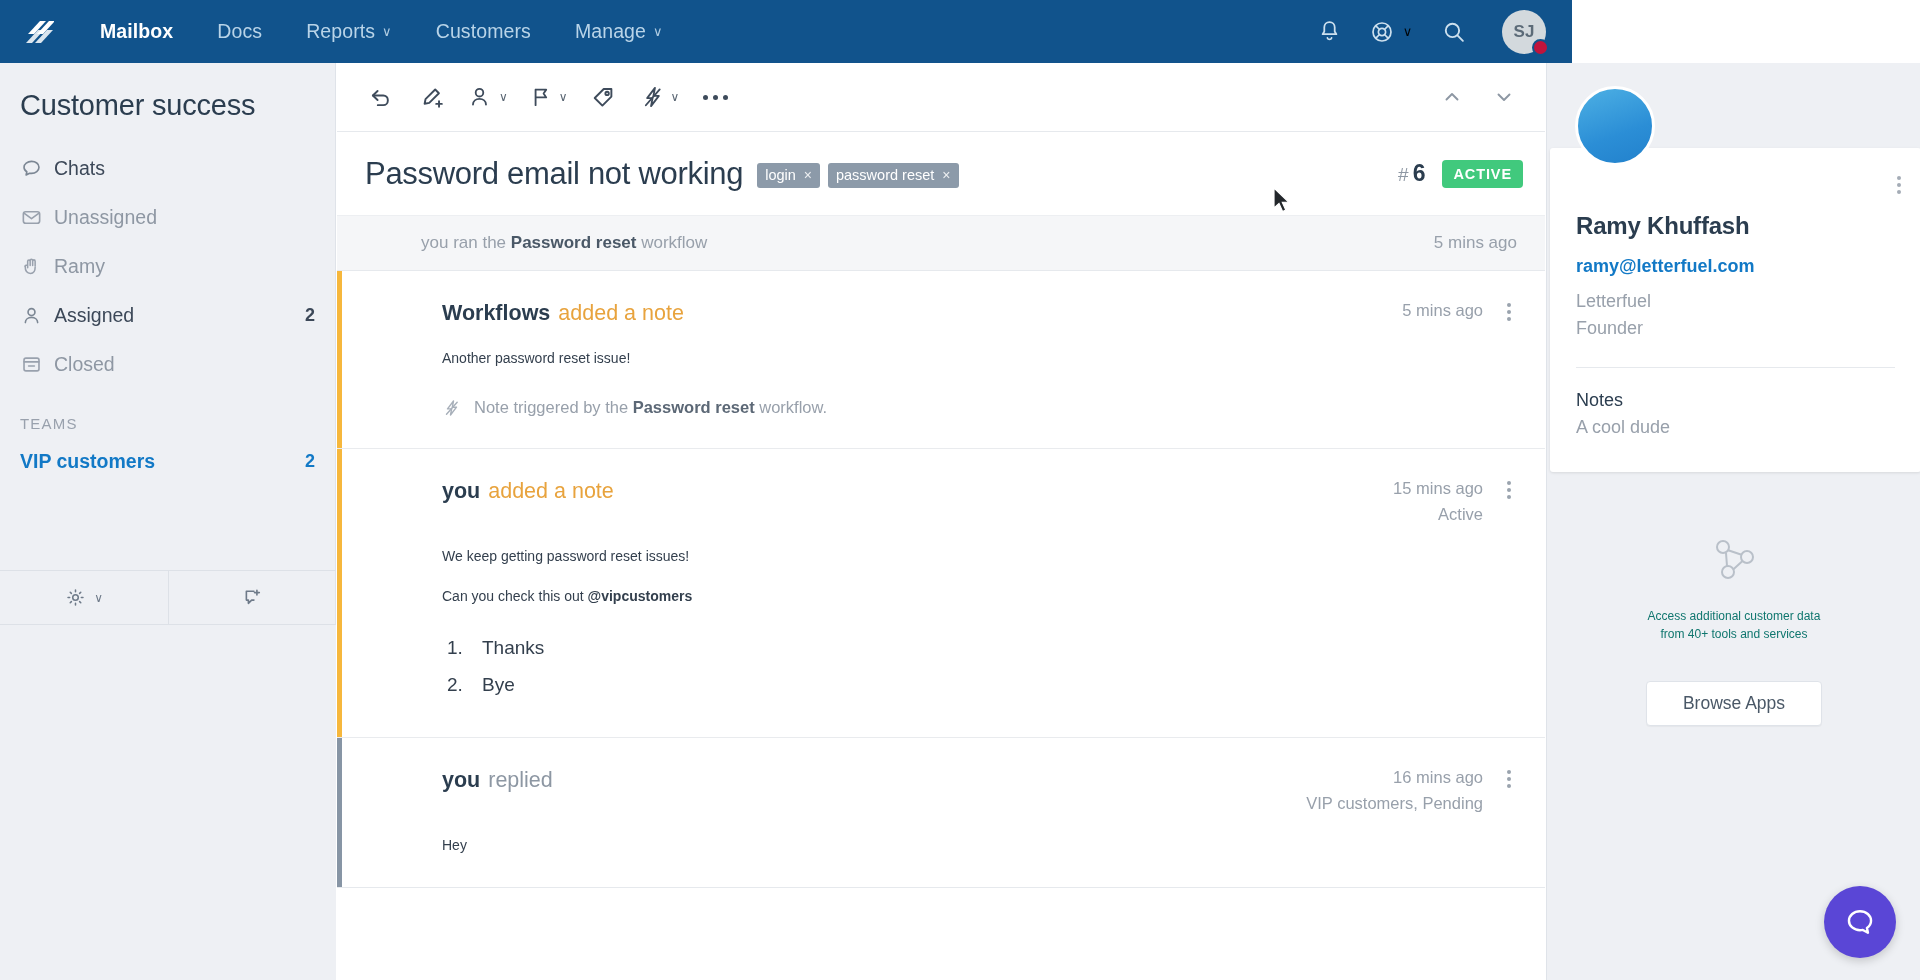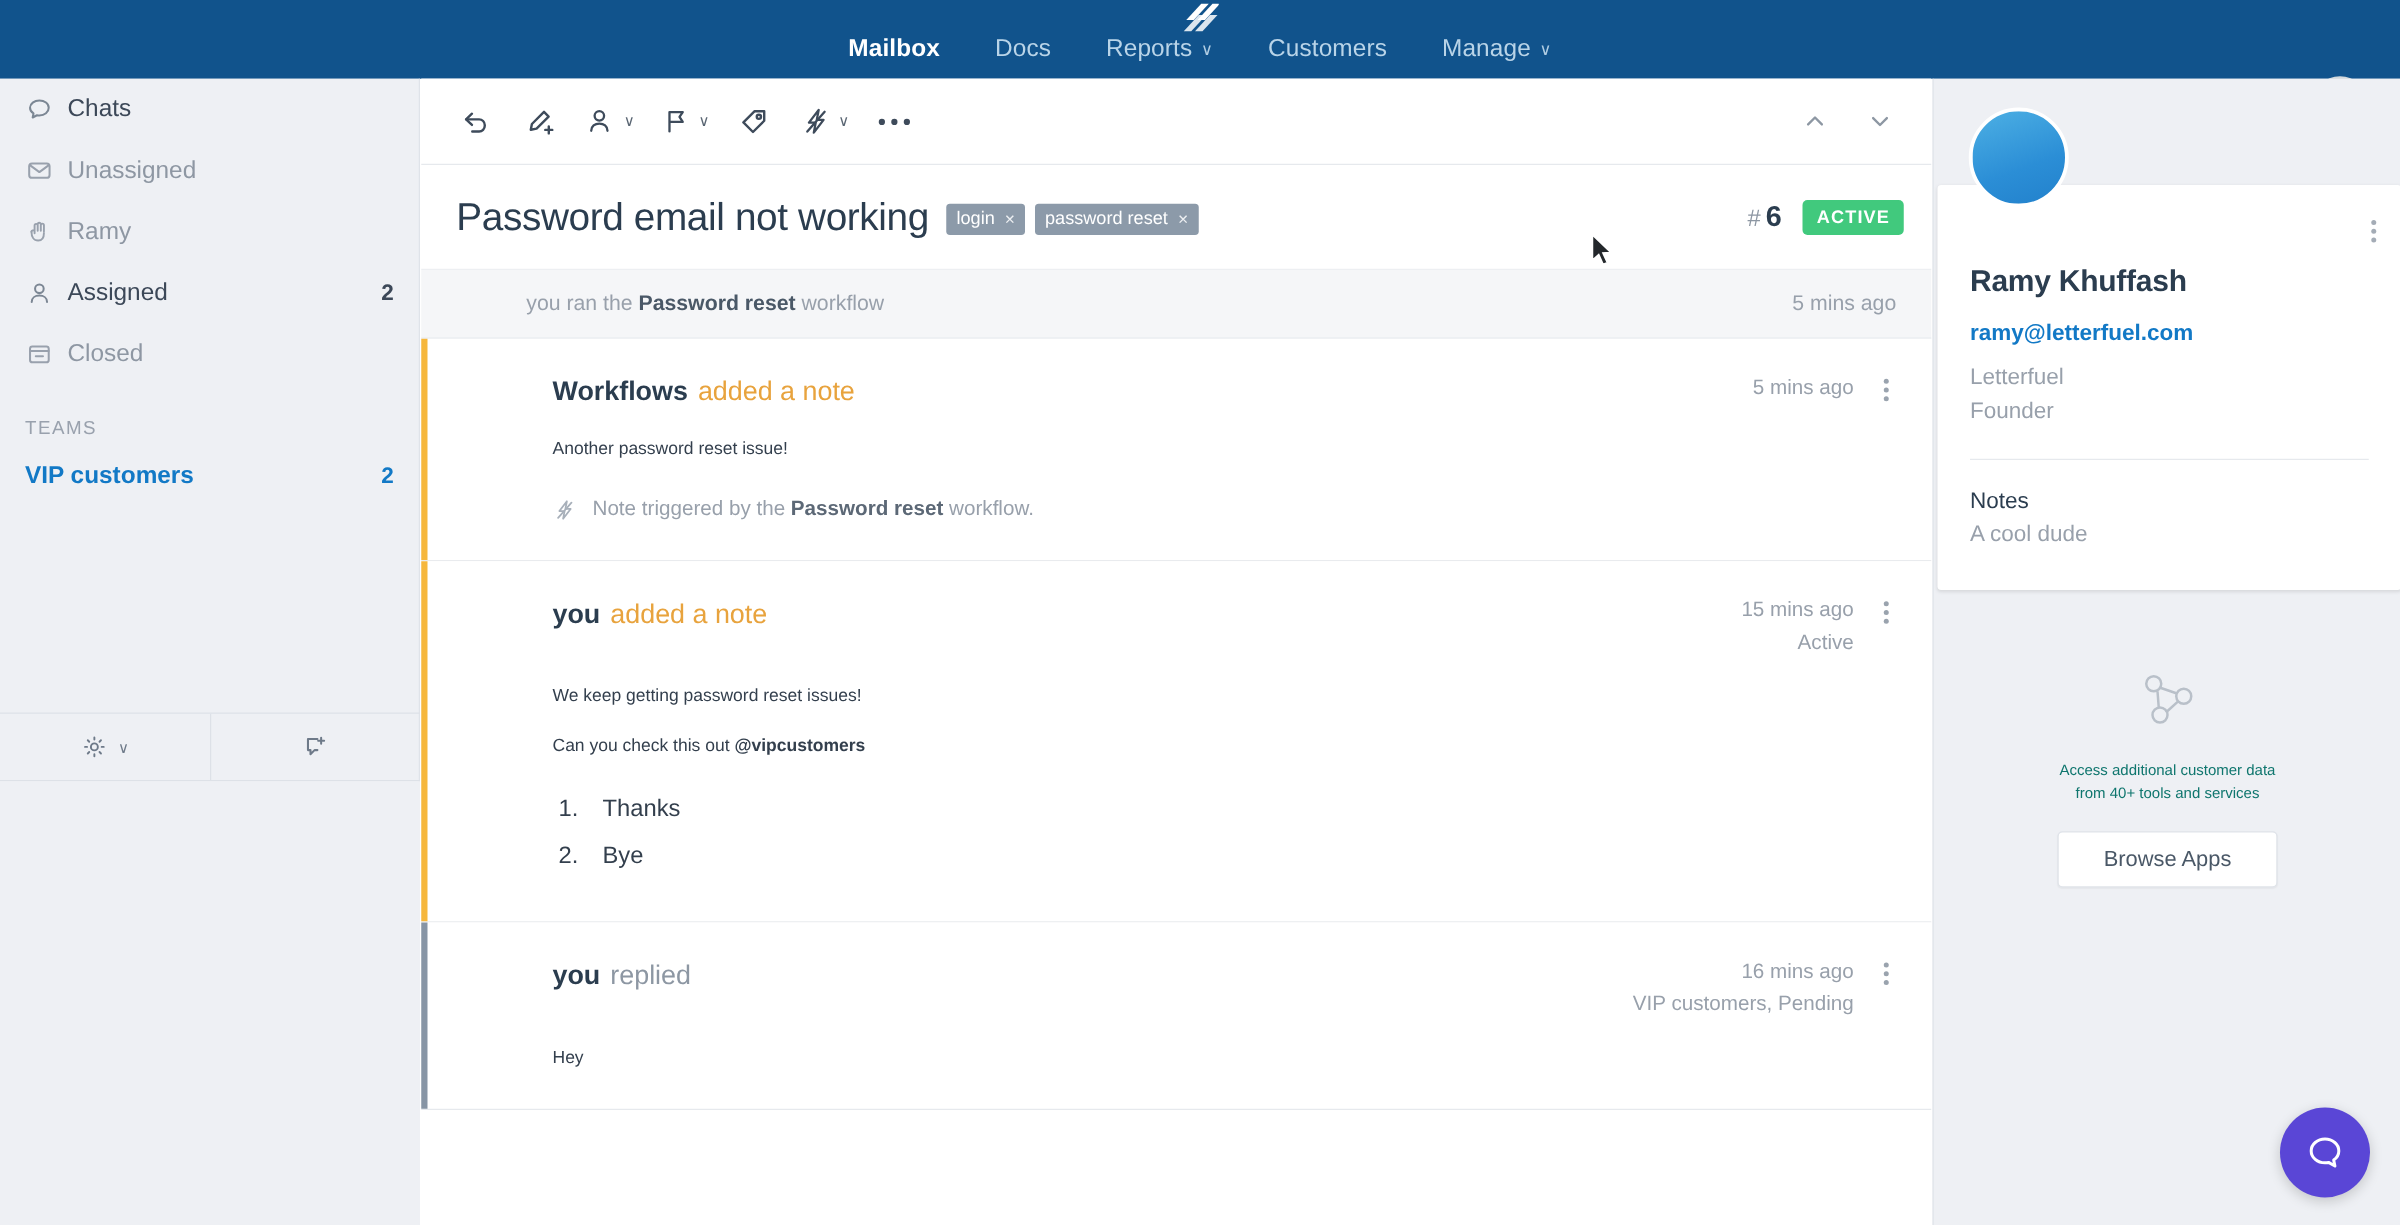--- a/index.html
+++ b/index.html
@@ -7,23 +7,23 @@
     width: 1920px; height: 980px;
     font-family: "Liberation Sans", sans-serif;
     background: #ffffff;
     overflow: hidden;
     -webkit-font-smoothing: antialiased;
   }
 
   
   .topnav {
     position: absolute; top: 0; left: 0;
-    width: 1920px; height: 63px;
+    width: 1572px; height: 63px;
     background: #11538c;
-    display: flex; align-items: center; flex-direction: column;
+    display: flex; align-items: center;
   }
   .logo-wrap { width: 78px; display: flex; justify-content: center; align-items: center; }
   .logo { width: 30px; height: 28px; }
   .nav-links { display: flex; align-items: center; height: 100%; }
   .nav-item {
     color: #b9d4e8; font-size: 19.5px; padding: 0 22px;
     height: 100%; display: flex; align-items: center; cursor: pointer;
     white-space: nowrap; letter-spacing: .1px;
   }
   .nav-item.active { color: #ffffff; font-weight: 600; }
@@ -200,21 +200,21 @@
   .cust-notes-label { font-size: 18px; color: #2b3d4f; }
   .cust-notes-val { font-size: 18px; color: #98a0ab; margin-top: 6px; }
 
   .apps {
     position: absolute; top: 470px; left: 0; width: 374px;
     text-align: center; padding: 0 40px;
   }
   .apps-icon { display: flex; justify-content: center; margin-bottom: 22px; }
   .apps-text { font-size: 12px; color: #0f766e; line-height: 1.5; }
   .apps-btn {
-    display: inline-block; margin-top: 22px; background: #fff;
+    display: inline-block; margin-top: 38px; background: #fff;
     border: 1px solid #dfe3e9; border-radius: 4px;
     padding: 11px 36px; font-size: 17.5px; color: #4a5867; cursor: pointer;
     box-shadow: 0 1px 1px rgba(0,0,0,.04);
   }
   .beacon {
     position: absolute; right: 24px; bottom: 22px;
     width: 72px; height: 72px; border-radius: 50%;
     background: #5a46d6; display: flex; align-items: center; justify-content: center;
     cursor: pointer; box-shadow: 0 3px 10px rgba(0,0,0,.18);
   }
@@ -274,20 +274,21 @@
       </svg>
     </div>
     <div class="avatar-nav">
       <span>SJ</span>
       <span class="avatar-badge"></span>
     </div>
   </div>
 </div>
 
 <div class="sidebar">
+  <div class="sidebar-title">Customer success</div>
 
   <div class="sb-item strong">
     <span class="sb-ico">
       <svg width="23" height="23" viewBox="0 0 24 24" fill="none" stroke-width="1.7">
         <path d="M12 4.6c-4.3 0-7.8 2.7-7.8 6.1 0 1.9 1.1 3.6 2.9 4.7l-.7 3.4 3.6-1.9c.6.1 1.3.2 2 .2 4.3 0 7.8-2.7 7.8-6.4S16.3 4.6 12 4.6z" stroke-linejoin="round"></path>
       </svg>
     </span>
     <span>Chats</span>
     <span class="sb-count"></span>
   </div>

